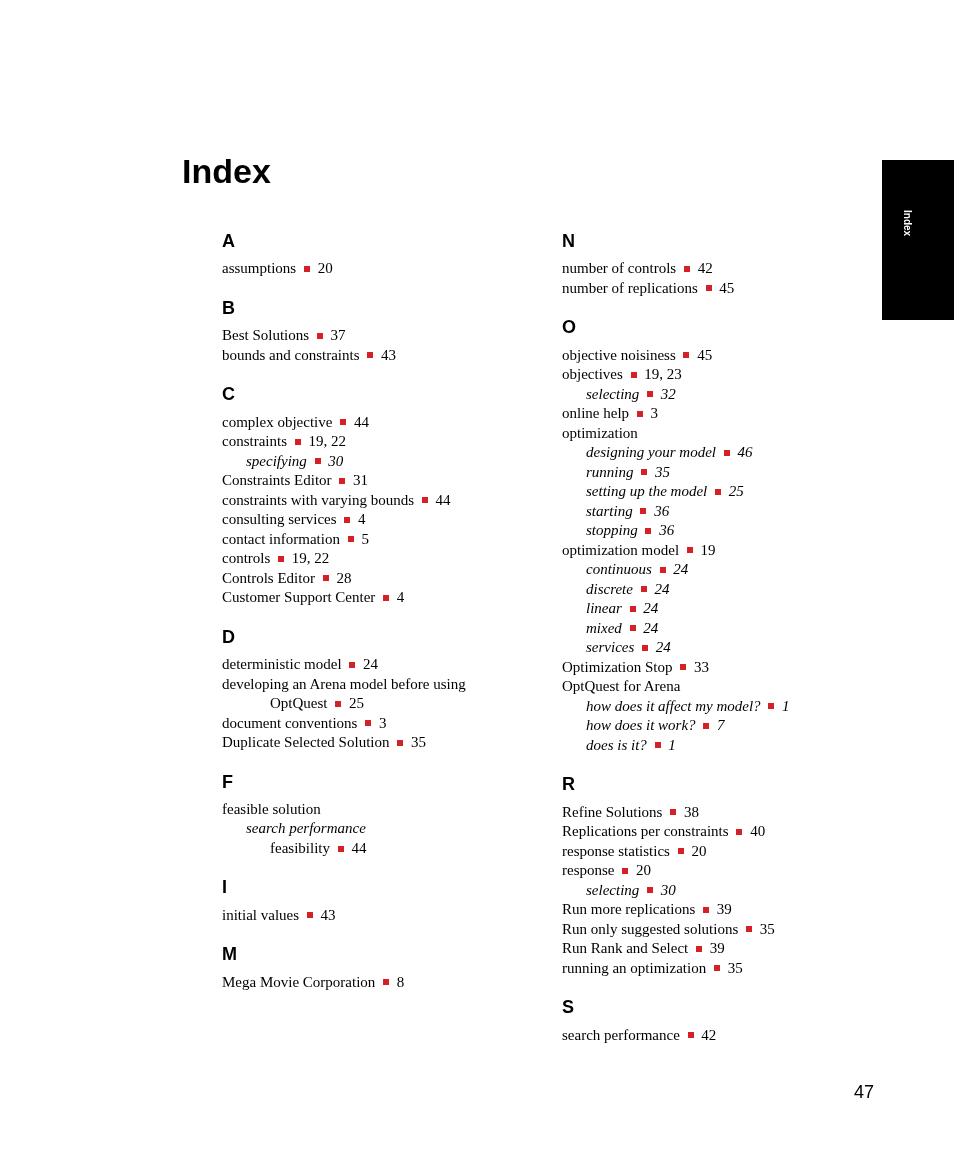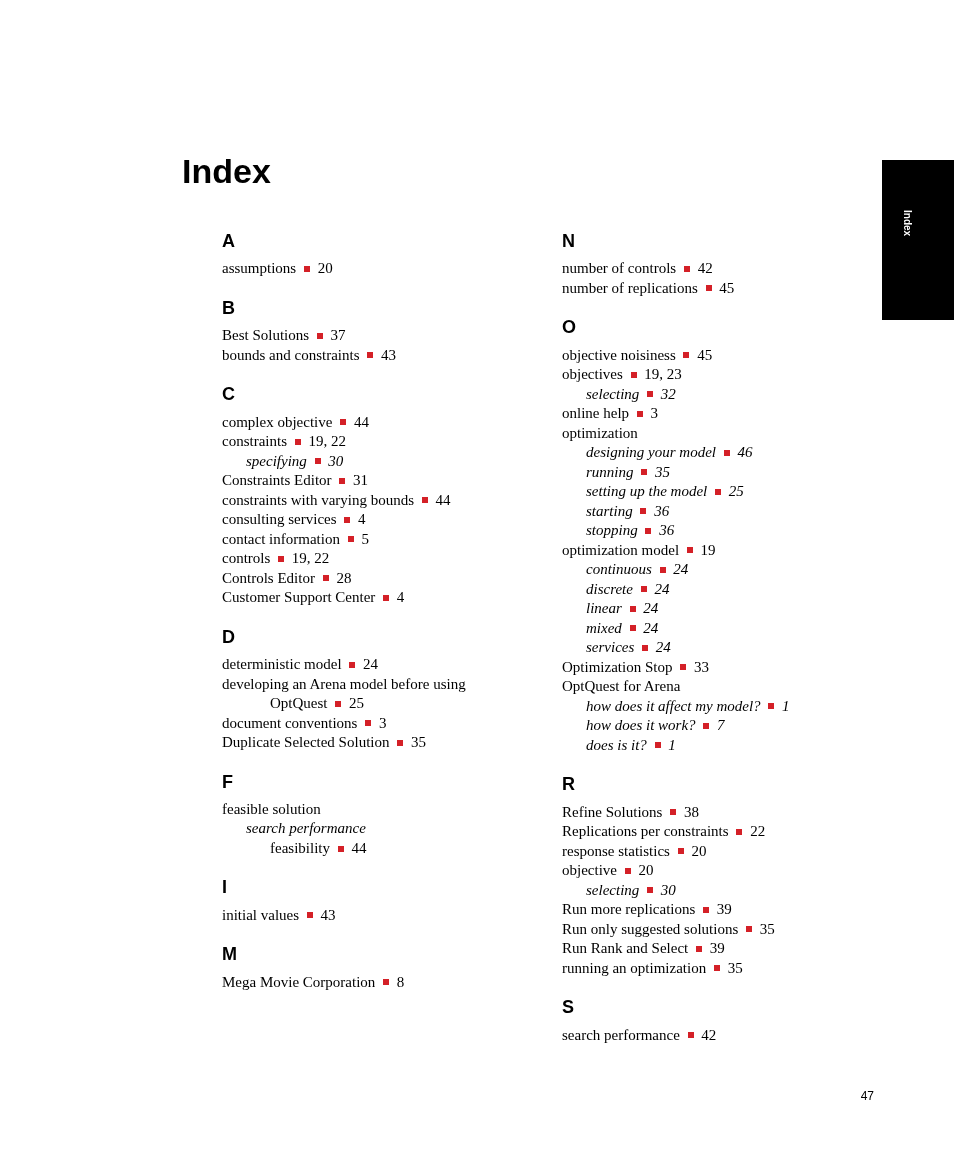--- a/index.html
+++ b/index.html
@@ -67,21 +67,21 @@
     height: 6px;
     background: #d42027;
     margin: 0 4px 2px 4px;
     vertical-align: middle;
   }
   .page-number {
     position: absolute;
     right: 80px;
     bottom: 60px;
     font-family: Arial, Helvetica, sans-serif;
-    font-size: 12px;
+    font-size: 18px;
   }
 </style>
 </head>
 <body>
 
 <div class="page-title">Index</div>
 
 <div class="thumb-tab">
   <span>Index</span>
 </div>
@@ -140,23 +140,23 @@
       <div class="entry sub1"><span>linear</span> <span class="sq"></span> <span>24</span></div>
       <div class="entry sub1"><span>mixed</span> <span class="sq"></span> <span>24</span></div>
       <div class="entry sub1"><span>services</span> <span class="sq"></span> <span>24</span></div>
       <div class="entry"><span>Optimization Stop</span> <span class="sq"></span> <span>33</span></div>
       <div class="entry"><span>OptQuest for Arena</span></div>
       <div class="entry sub1"><span>how does it affect my model?</span> <span class="sq"></span> <span>1</span></div>
       <div class="entry sub1"><span>how does it work?</span> <span class="sq"></span> <span>7</span></div>
       <div class="entry sub1"><span>does is it?</span> <span class="sq"></span> <span>1</span></div>
       <div class="section-letter">R</div>
       <div class="entry"><span>Refine Solutions</span> <span class="sq"></span> <span>38</span></div>
-      <div class="entry"><span>Replications per constraints</span> <span class="sq"></span> <span>22</span></div>
+      <div class="entry"><span>Replications per constraints</span> <span class="sq"></span> <span>40</span></div>
       <div class="entry"><span>response statistics</span> <span class="sq"></span> <span>20</span></div>
-      <div class="entry"><span>objective</span> <span class="sq"></span> <span>20</span></div>
+      <div class="entry"><span>response</span> <span class="sq"></span> <span>20</span></div>
       <div class="entry sub1"><span>selecting</span> <span class="sq"></span> <span>30</span></div>
       <div class="entry"><span>Run more replications</span> <span class="sq"></span> <span>39</span></div>
       <div class="entry"><span>Run only suggested solutions</span> <span class="sq"></span> <span>35</span></div>
       <div class="entry"><span>Run Rank and Select</span> <span class="sq"></span> <span>39</span></div>
       <div class="entry"><span>running an optimization</span> <span class="sq"></span> <span>35</span></div>
       <div class="section-letter">S</div>
       <div class="entry"><span>search performance</span> <span class="sq"></span> <span>42</span></div>
     </div>
 </div>
 

